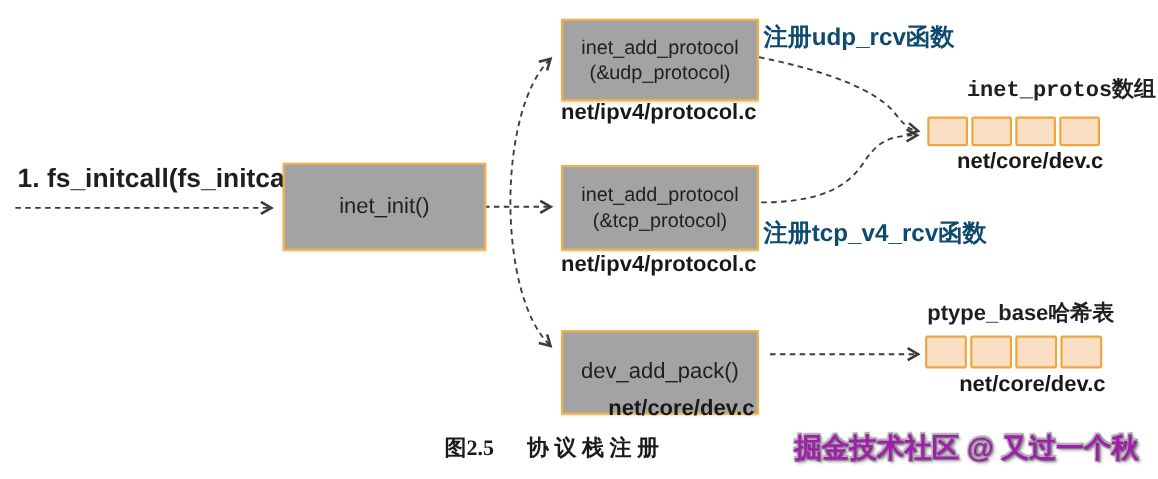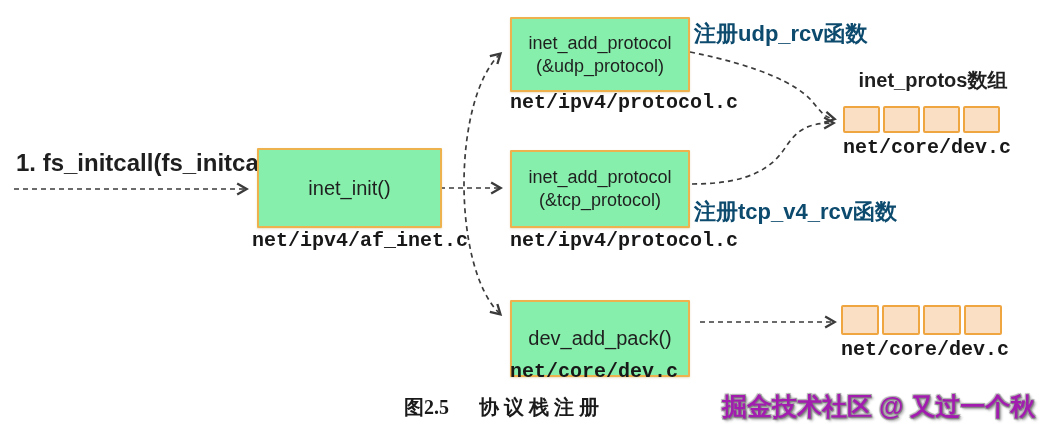--- a/index.html
+++ b/index.html
@@ -3,27 +3,27 @@
 <meta charset="utf-8">
 <style>
   html,body{margin:0;padding:0;background:#ffffff;}
   #canvas{
     position:relative;width:1053px;height:435px;background:#ffffff;overflow:hidden;
     font-family:"Liberation Sans","DejaVu Sans",sans-serif;color:#1f1f1f;
   }
   #arrow-layer{position:absolute;left:0;top:0;width:1053px;height:435px;pointer-events:none;z-index:1;}
   .dashed{fill:none;stroke:#3b3b3b;stroke-width:1.7;stroke-dasharray:5 4;}
   .node{
-    position:absolute;z-index:2;background:#86efac;border:2px solid #edb24e;
+    position:absolute;z-index:2;background:#a3a3a3;border:2px solid #edb24e;
     display:flex;flex-direction:column;align-items:center;justify-content:center;
     box-shadow:0 1px 2px rgba(180,140,40,.25);border-radius:1px;
     font-size:19px;font-weight:500;line-height:23px;text-align:center;
   }
   .entry-label{position:absolute;left:16px;top:149px;font-size:24px;font-weight:600;z-index:2;}
-  .file-label{position:absolute;z-index:2;font-size:20px;font-weight:600;text-align:left;color:#181818;font-family:Liberation Mono, monospace;}
+  .file-label{position:absolute;z-index:2;font-size:20px;font-weight:600;text-align:right;color:#181818;}
   .annotation{position:absolute;z-index:2;font-size:22px;font-weight:700;color:#0c4a6e;white-space:nowrap;}
   .array-title{position:absolute;z-index:2;font-size:20px;font-weight:600;text-align:center;white-space:nowrap;}
   .cell-row{position:absolute;z-index:2;display:flex;gap:3px;}
   .cell{background:#fadfc4;border:2px solid #efa540;border-radius:2px;box-sizing:border-box;}
   .cell-a{width:37px;height:27px;}
   .cell-b{width:38px;height:30px;}
   .caption{
     position:absolute;left:404px;top:394px;z-index:2;
     font-family:"Liberation Serif","DejaVu Serif",serif;font-size:20px;font-weight:600;color:#1a1a1a;white-space:nowrap;
   }
@@ -51,50 +51,50 @@
     <path class="dashed" d="M 690 52 C 760 66, 796 84, 811 100 C 822 113, 824 117, 834 119" marker-end="url(#arr)"></path>
     <path class="dashed" d="M 692 184 C 752 184, 773 166, 785 148 C 797 130, 807 123, 833 123" marker-end="url(#arr)"></path>
     <path class="dashed" d="M 700 322 L 834 322" marker-end="url(#arr)"></path>
   </svg>
 
   <div class="entry-label">1. fs_initcall(fs_initcall)</div>
 
   <div class="node" style="left:257px;top:148px;width:181px;height:76px;font-size:20px;">
     <span>inet_init()</span>
   </div>
-  <div class="file-label" style="left:252px;top:229px;width:191px;">net/ipv4/af_inet.c</div>
 
   <div class="node" style="left:510px;top:17px;width:176px;height:71px;font-size:18px;">
     <span>inet_add_protocol</span>
     <span>(&amp;udp_protocol)</span>
   </div>
   <div class="file-label" style="left:510px;top:91px;width:176px;">net/ipv4/protocol.c</div>
   <div class="annotation" style="left:694px;top:19px;">注册udp_rcv函数</div>
 
   <div class="node" style="left:510px;top:150px;width:176px;height:74px;font-size:18px;">
     <span>inet_add_protocol</span>
     <span>(&amp;tcp_protocol)</span>
   </div>
   <div class="file-label" style="left:510px;top:229px;width:176px;">net/ipv4/protocol.c</div>
   <div class="annotation" style="left:694px;top:197px;">注册tcp_v4_rcv函数</div>
 
   <div class="node" style="left:510px;top:284px;width:176px;height:73px;font-size:20px;margin-top:16px;">
     <span>dev_add_pack()</span>
   </div>
   <div class="file-label" style="left:510px;top:360px;width:176px;">net/core/dev.c</div>
 
-  <div class="array-title" style="left:853px;top:67px;width:160px;">inet_protos数组</div>
+  <div class="array-title" style="left:879px;top:67px;width:160px;font-family:Liberation Mono, monospace;">inet_protos数组</div>
   <div class="cell-row" style="left:843px;top:106px;">
       <div class="cell cell-a"></div>
       <div class="cell cell-a"></div>
       <div class="cell cell-a"></div>
       <div class="cell cell-a"></div>
     </div>
   <div class="file-label" style="left:843px;top:136px;width:160px;">net/core/dev.c</div>
 
+  <div class="array-title" style="left:843px;top:271px;width:162px;">ptype_base哈希表</div>
   <div class="cell-row" style="left:841px;top:305px;">
       <div class="cell cell-b"></div>
       <div class="cell cell-b"></div>
       <div class="cell cell-b"></div>
       <div class="cell cell-b"></div>
     </div>
   <div class="file-label" style="left:841px;top:338px;width:164px;">net/core/dev.c</div>
 
   <div class="caption">
     <span class="cap-num">图2.5</span><span class="cap-title">协议栈注册</span>

